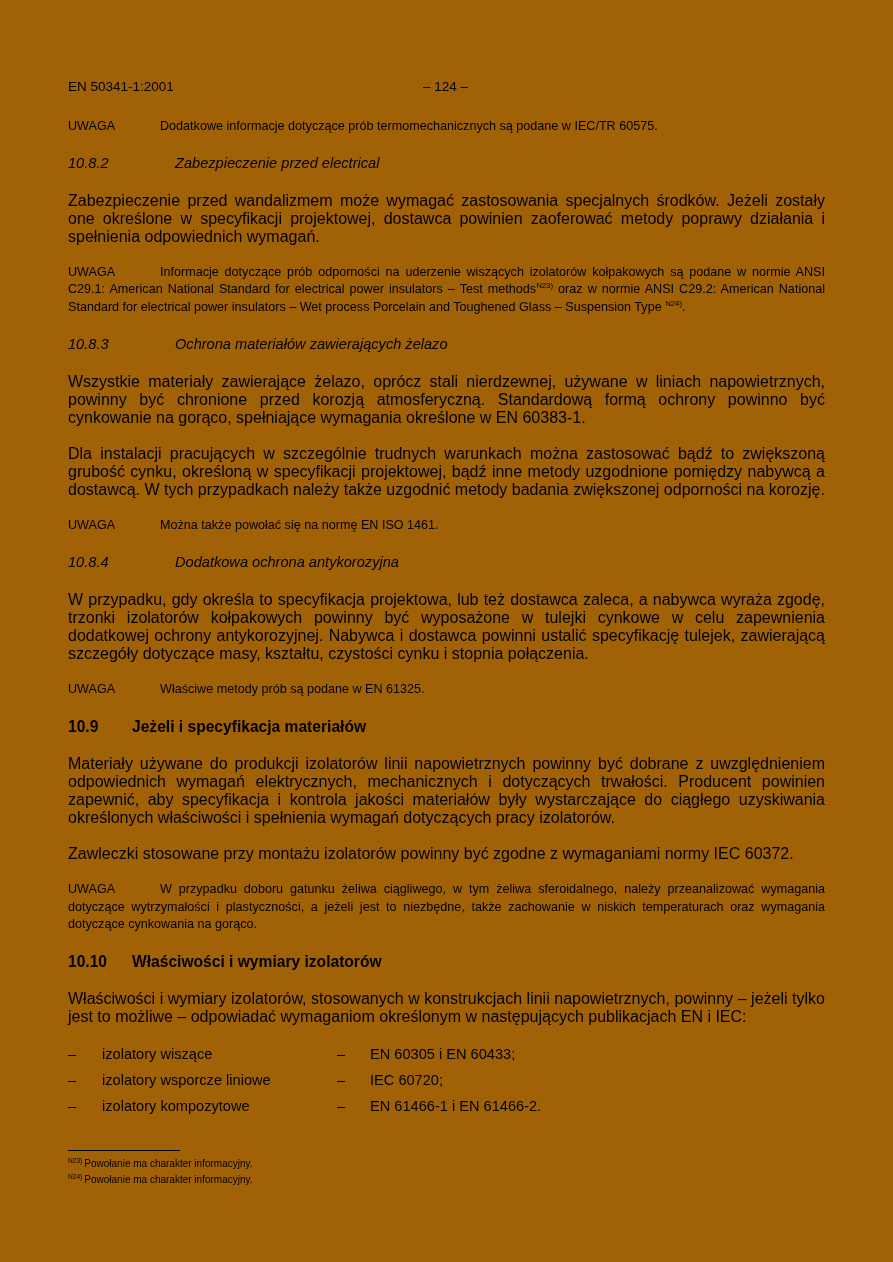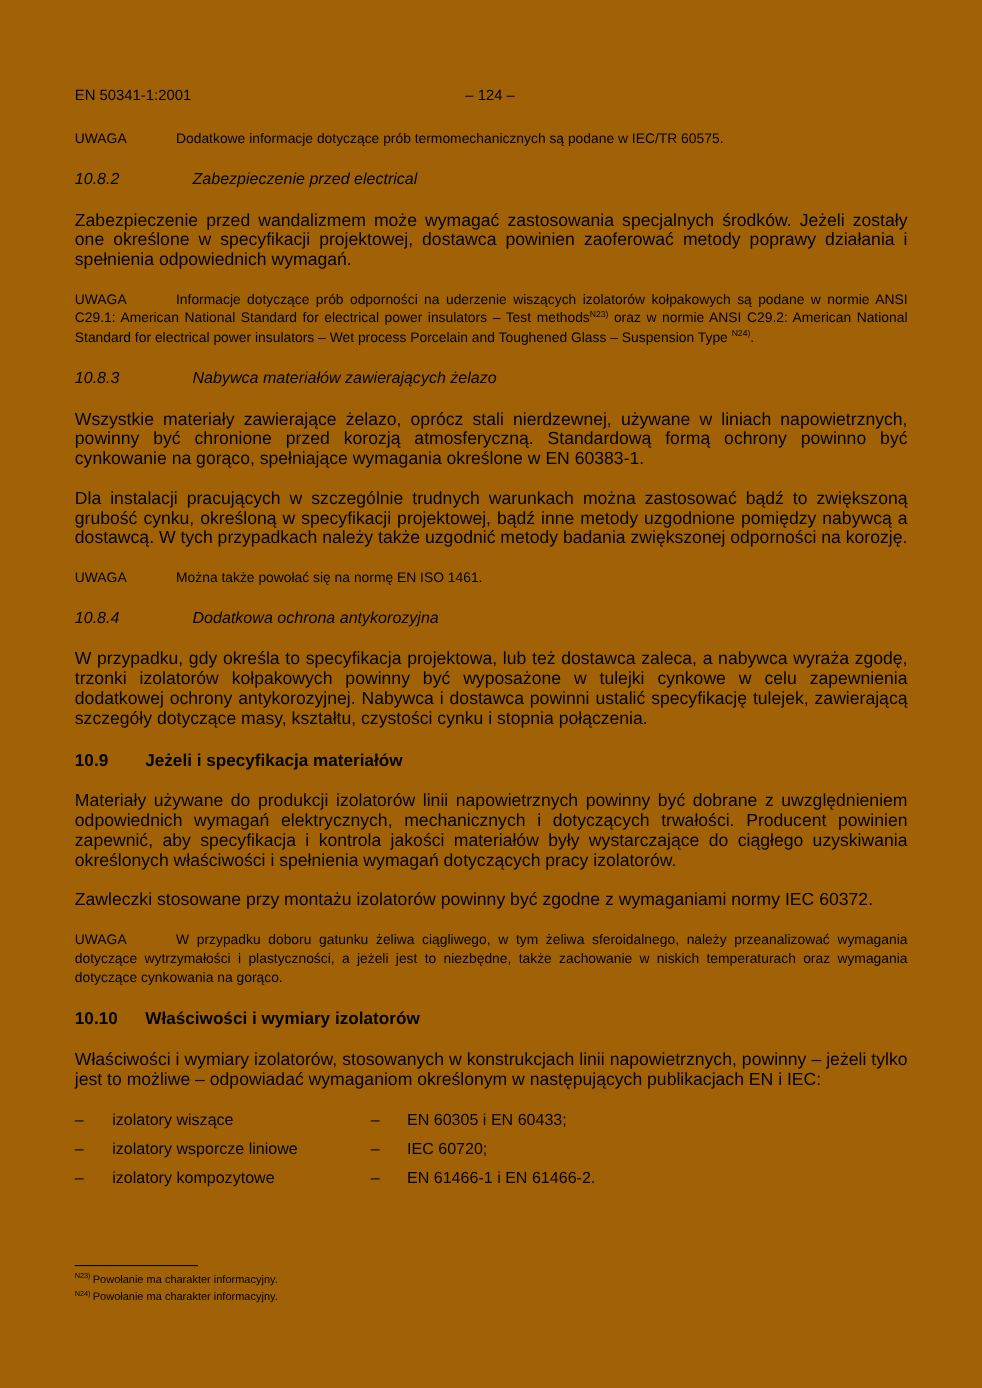--- a/index.html
+++ b/index.html
@@ -170,37 +170,40 @@
       <span class="num">10.8.2</span><span class="title">Zabezpieczenie przed electrical</span>
     </div>
 
     <p class="para">Zabezpieczenie przed wandalizmem może wymagać zastosowania specjalnych środków. Jeżeli zostały one określone w specyfikacji projektowej, dostawca powinien zaoferować metody poprawy działania i spełnienia odpowiednich wymagań.</p>
 
     <div class="note">
       <span class="note-label">UWAGA</span><span>Informacje dotyczące prób odporności na uderzenie wiszących izolatorów kołpakowych są podane w normie ANSI C29.1: American National Standard for electrical power insulators – Test methods</span><sup class="fn">N23)</sup><span> oraz w normie ANSI C29.2: American National Standard for electrical power insulators – Wet process Porcelain and Toughened Glass – Suspension Type </span><sup class="fn">N24)</sup><span>.</span>
     </div>
 
     <div class="subclause">
-      <span class="num">10.8.3</span><span class="title">Nabywca materiałów zawierających żelazo</span>
+      <span class="num">10.8.3</span><span class="title">Ochrona materiałów zawierających żelazo</span>
     </div>
 
     <p class="para">Wszystkie materiały zawierające żelazo, oprócz stali nierdzewnej, używane w liniach napowietrznych, powinny być chronione przed korozją atmosferyczną. Standardową formą ochrony powinno być cynkowanie na gorąco, spełniające wymagania określone w EN 60383-1.</p>
 
     <p class="para">Dla instalacji pracujących w szczególnie trudnych warunkach można zastosować bądź to zwiększoną grubość cynku, określoną w specyfikacji projektowej, bądź inne metody uzgodnione pomiędzy nabywcą a dostawcą. W tych przypadkach należy także uzgodnić metody badania zwiększonej odporności na korozję.</p>
 
     <div class="note single">
       <span class="note-label">UWAGA</span><span class="note-body">Można także powołać się na normę EN ISO 1461.</span>
     </div>
 
     <div class="subclause">
       <span class="num">10.8.4</span><span class="title">Dodatkowa ochrona antykorozyjna</span>
     </div>
 
     <p class="para">W przypadku, gdy określa to specyfikacja projektowa, lub też dostawca zaleca, a nabywca wyraża zgodę, trzonki izolatorów kołpakowych powinny być wyposażone w tulejki cynkowe w celu zapewnienia dodatkowej ochrony antykorozyjnej. Nabywca i dostawca powinni ustalić specyfikację tulejek, zawierającą szczegóły dotyczące masy, kształtu, czystości cynku i stopnia połączenia.</p>
 
+    <div class="note single">
+      <span class="note-label">UWAGA</span><span class="note-body">Właściwe metody prób są podane w EN 61325.</span>
+    </div>
 
     <div class="clause">
       <span class="num">10.9</span><span class="title">Jeżeli i specyfikacja materiałów</span>
     </div>
 
     <p class="para">Materiały używane do produkcji izolatorów linii napowietrznych powinny być dobrane z uwzględnieniem odpowiednich wymagań elektrycznych, mechanicznych i dotyczących trwałości. Producent powinien zapewnić, aby specyfikacja i kontrola jakości materiałów były wystarczające do ciągłego uzyskiwania określonych właściwości i spełnienia wymagań dotyczących pracy izolatorów.</p>
 
     <p class="para">Zawleczki stosowane przy montażu izolatorów powinny być zgodne z wymaganiami normy IEC 60372.</p>
 
     <div class="note">

